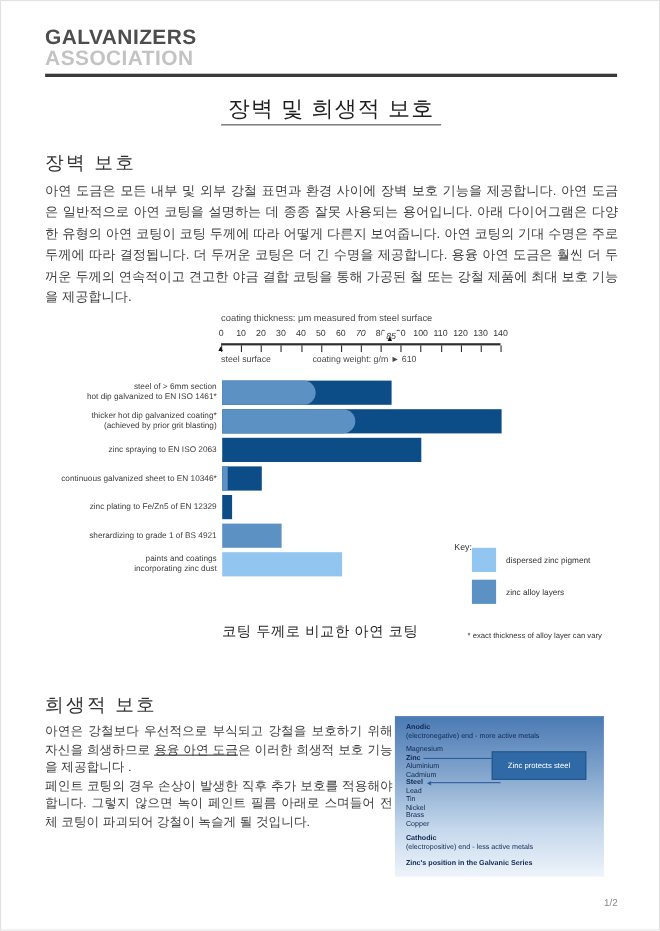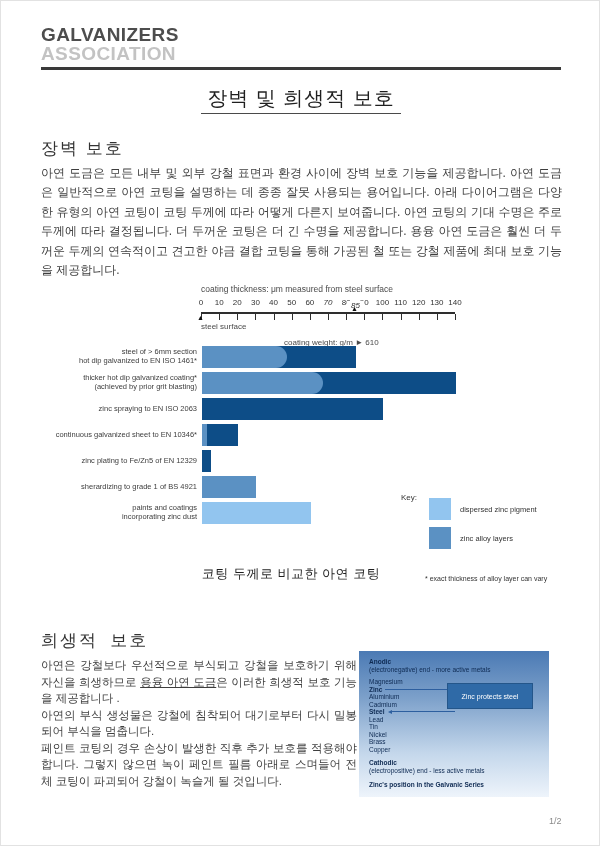--- a/index.html
+++ b/index.html
@@ -21,37 +21,37 @@
   
   .axis-title { position:absolute; left:200px; top:283px; font-size:8.5px; color:#4a4a4a; }
   .axis-area { position:absolute; left:200px; top:297px; width:258px; height:26px; }
   .tick-label { position:absolute; top:0; width:18px; text-align:center; font-size:8px; color:#333; }
   .axis-line { position:absolute; left:0; top:14px; width:254px; height:1.5px; background:#2e2e2e; }
   .tick-mark { position:absolute; top:15.5px; width:1px; height:6px; background:#2e2e2e; }
   .marker85-label { position:absolute; left:346px; top:300px; width:17px; text-align:center; font-size:8px; color:#333; background:#fff;font-style:italic; }
   .marker85-tri { position:absolute; left:350px; top:304px; font-size:7px; color:#111; line-height:7px; }
   .steel-tri { position:absolute; left:196px; top:313px; font-size:7px; color:#111; line-height:7px; }
   .steel-surface-label { position:absolute; left:200px; top:321px; font-size:8px; color:#4a4a4a; }
-  .coating-weight { position:absolute; left:283px; top:337px; font-size:8px; color:#4a4a4a; }
+  .coating-weight { position:absolute; left:283px; top:321px; font-size:8px; color:#4a4a4a; }
   
   .bars { position:absolute; left:40px; top:345px; width:460px; }
   .bar-row { display:flex; align-items:center; height:22px; margin-bottom:4px; }
   .bar-label { width:156px; text-align:right; font-size:7.5px; color:#3d3d3d; line-height:8.6px; padding-right:5px; flex:none; }
   .bar-track { position:relative; width:256px; height:22px; flex:none; }
   .seg { position:absolute; left:0; top:0; height:22px; }
   
-  .key-title { position:absolute; left:400px; top:492px; font-size:8px; color:#333; }
+  .key-title { position:absolute; left:412px; top:492px; font-size:8px; color:#333; }
   .key-entries { position:absolute; left:428px; top:497px; }
   .key-entry { display:flex; align-items:center; height:22px; margin-bottom:7px; }
   .key-swatch { width:22px; height:22px; margin-right:9px; flex:none; }
   .key-label { font-size:7.5px; color:#333; }
   .chart-footnote { position:absolute; left:424px; top:574px; font-size:7px; color:#333; }
   .chart-caption { position:absolute; left:140px; top:564px; width:300px; text-align:center; font-size:13px; font-weight:500; letter-spacing:.5px; color:#1f1f1f; }
   
-  .s2-heading { position:absolute; left:40px; top:628px; font-size:17px; color:#333; letter-spacing:2px;font-family:Liberation Mono, monospace; }
+  .s2-heading { position:absolute; left:40px; top:628px; font-size:17px; color:#333; letter-spacing:2px; }
   .s2-body { position:absolute; left:40px; top:656px; width:316px; font-size:11.5px; line-height:16.5px; color:#3e3e3e; text-align:justify; }
   .s2-body p { margin:0; }
   .hd-link { text-decoration:underline; color:inherit; }
   
   .diagram { position:absolute; left:358px; top:650px; width:190px; height:146px;
     background:linear-gradient(180deg,#4b7ab4 0%, #7ca0ca 32%, #c4d7eb 70%, #eef4fb 100%); }
   .dg-content { position:absolute; left:10px; top:7px; width:172px; font-size:6.5px; line-height:7.5px; color:#0e2a52; }
   .dg-bold { font-weight:bold; }
   .metal-list { margin-top:5px; }
   .metal-row { display:flex; align-items:center; height:7.5px; width:86px; }
@@ -199,21 +199,20 @@
         <div class="key-swatch" style="background: rgb(91, 145, 195);"></div>
         <span class="key-label">zinc alloy layers</span>
       </div>
     </div>
   <div class="chart-footnote">* exact thickness of alloy layer can vary</div>
   <div class="chart-caption">코팅 두께로 비교한 아연 코팅</div>
 
   <div class="s2-heading">희생적 보호</div>
   <div class="s2-body">
     <p><span>아연은 강철보다 우선적으로 부식되고 강철을 보호하기 위해 자신을 희생하므로 </span><span class="hd-link">용융 아연 도금</span><span>은 이러한 희생적 보호 기능을 제공합니다 .</span></p>
-    <p>아연의 부식 생성물은 강철에 침착되어 대기로부터 다시 밀봉되어 부식을 멈춥니다.</p>
     <p>페인트 코팅의 경우 손상이 발생한 직후 추가 보호를 적용해야 합니다. 그렇지 않으면 녹이 페인트 필름 아래로 스며들어 전체 코팅이 파괴되어 강철이 녹슬게 될 것입니다.</p>
   </div>
 
   <div class="diagram">
     <div class="dg-content">
       <div class="dg-bold">Anodic</div>
       <div>(electronegative) end - more active metals</div>
       <div class="metal-list" id="metal-list">
           <div class="metal-row">
             <span>Magnesium</span>

